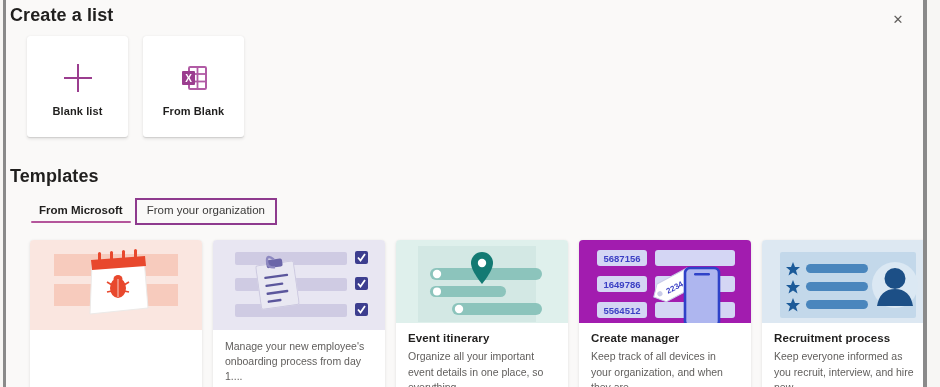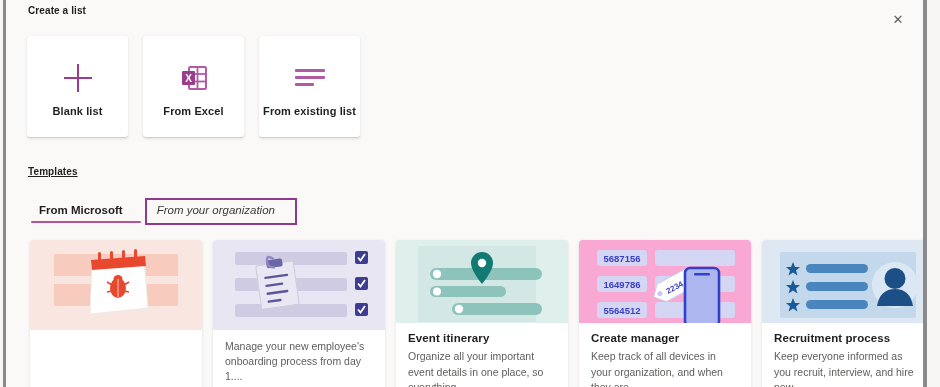--- a/index.html
+++ b/index.html
@@ -29,26 +29,26 @@
   }
   .close-btn {
     position: absolute; right: 12px; top: 6px;
     width: 26px; height: 26px;
     display: flex; align-items: center; justify-content: center;
     color: #605e5c; font-size: 13px; line-height: 1;
     cursor: pointer; background: transparent; border: none;
   }
 
   .section-title {
-    position: absolute; left: 22px;
-    font-size: 10px; font-weight: bold; color: #201f1e;
+    position: absolute; left: 4px;
+    font-size: 18px; font-weight: bold; color: #201f1e;
     letter-spacing: .1px;
   }
   #create-title { top: 5px; }
-  #templates-title { top: 166px; text-decoration: underline; }
+  #templates-title { top: 166px; }
 
   
   .create-row {
     position: absolute; left: 21px; top: 36px;
     display: flex; gap: 15px;
   }
   .create-card {
     width: 101px; height: 101px;
     background: #ffffff;
     border-radius: 3px;
@@ -65,40 +65,39 @@
   .create-label {
     font-size: 11px; color: #201f1e; font-weight: bold; letter-spacing: .1px;
   }
 
   
   .tabs {
     position: absolute; left: 21px; top: 198px;
     display: flex; align-items: flex-start; gap: 0px;
   }
   .tab {
-    padding: 4px 20px 7px 10px;
+    padding: 4px 10px 7px 10px;
     font-size: 11.5px;
     color: #201f1e;
     cursor: pointer;
     position: relative;
     background: transparent;
     border: 2px solid transparent;
     white-space: nowrap;
   }
   .tab.active { font-weight: bold; }
   .tab.active::after {
     content: ""; position: absolute;
     left: 2px; right: 2px; bottom: 0px; height: 2px;
     background: #b4559b;
     border-radius: 1px;
   }
   .tab.focused {
     border: 2px solid #8e3a8e;
     color: #3b3a39;
-    font-style: italic;
   }
 
   
   .tpl-row {
     position: absolute; left: 24px; top: 240px;
     display: flex; gap: 11px;
   }
   .tpl-card {
     width: 172px; height: 155px;
     background: #ffffff;
@@ -165,33 +164,23 @@
         <div class="create-icon">
           <svg width="30" height="30" viewBox="0 0 30 30">
             <rect x="10" y="4" width="17" height="22" rx="1.2" fill="none" stroke="#b15ba5" stroke-width="2"></rect>
             <line x1="10" y1="11" x2="27" y2="11" stroke="#b15ba5" stroke-width="1.8"></line>
             <line x1="10" y1="18.5" x2="27" y2="18.5" stroke="#b15ba5" stroke-width="1.8"></line>
             <line x1="18.5" y1="4" x2="18.5" y2="26" stroke="#b15ba5" stroke-width="1.8"></line>
             <rect x="3" y="8" width="13" height="14" rx="1" fill="#9b3d8f"></rect>
             <text x="9.5" y="18.5" font-family="'Liberation Sans',sans-serif" font-size="10" font-weight="bold" fill="#ffffff" text-anchor="middle">X</text>
           </svg>
         </div>
-        <div class="create-label">From Excel</div>
-      </div>
-
-      <div class="create-card">
-        <div class="create-icon">
-          <div class="lines">
-              <i></i>
-              <i></i>
-              <i></i>
-            </div>
-        </div>
-        <div class="create-label">From existing list</div>
-      </div>
+        <div class="create-label">From Blank</div>
+      </div>
+
 
     </div>
 
     <div class="section-title" id="templates-title">Templates</div>
 
     <div class="tabs">
       <div class="tab active">From Microsoft</div>
       <div class="tab focused">From your organization</div>
     </div>
 
@@ -270,21 +259,21 @@
             <circle cx="86" cy="23" r="4.2" fill="#ffffff"></circle>
           </svg>
         </div>
         <div class="tpl-body">
           <div class="tpl-name">Event itinerary</div>
           <div class="tpl-desc">Organize all your important event details in one place, so everything...</div>
         </div>
       </div>
 
       <div class="tpl-card">
-        <div class="tpl-art" style="background:#f9a8d4">
+        <div class="tpl-art" style="background:#a21caf">
           <svg width="172" height="90" viewBox="0 0 172 90">
             <rect x="18" y="10" width="50" height="16" rx="3" fill="#d4d6f4"></rect>
             <rect x="18" y="36" width="50" height="16" rx="3" fill="#d4d6f4"></rect>
             <rect x="18" y="62" width="50" height="16" rx="3" fill="#d4d6f4"></rect>
             <rect x="76" y="10" width="80" height="16" rx="3" fill="#d4d6f4"></rect>
             <rect x="76" y="36" width="80" height="16" rx="3" fill="#d4d6f4"></rect>
             <rect x="76" y="62" width="80" height="16" rx="3" fill="#d4d6f4"></rect>
             <text x="43" y="22" font-family="'Liberation Sans',sans-serif" font-size="9.5" font-weight="bold" fill="#3b3fc4" text-anchor="middle">5687156</text>
             <text x="43" y="48" font-family="'Liberation Sans',sans-serif" font-size="9.5" font-weight="bold" fill="#3b3fc4" text-anchor="middle">1649786</text>
             <text x="43" y="74" font-family="'Liberation Sans',sans-serif" font-size="9.5" font-weight="bold" fill="#3b3fc4" text-anchor="middle">5564512</text>

